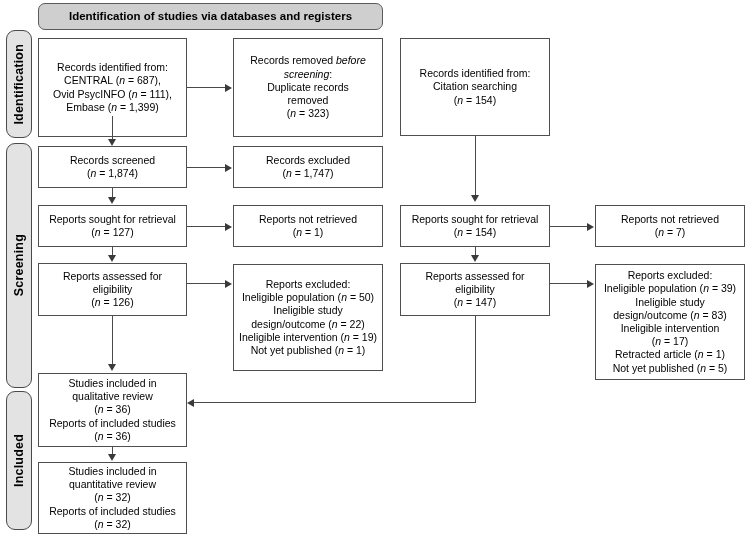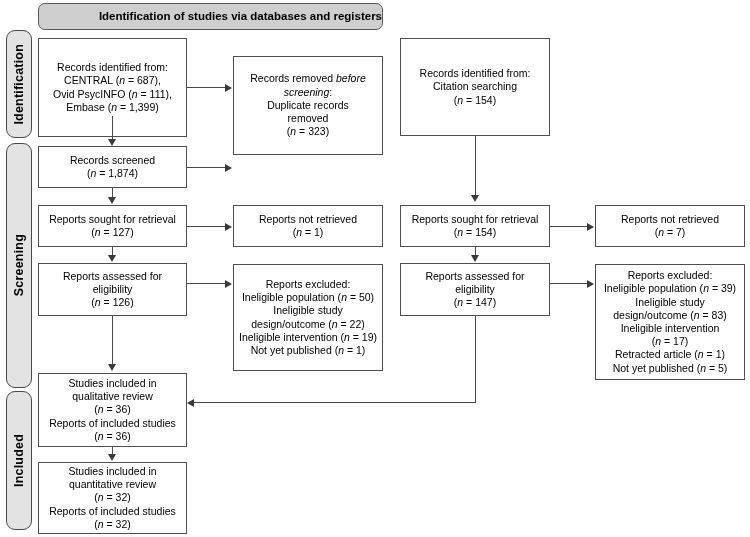--- a/index.html
+++ b/index.html
@@ -39,21 +39,21 @@
 
   
   .header-bar {
     position: absolute;
     box-sizing: border-box;
     background: #cfcfcf;
     border: 1.2px solid #5a5a5a;
     border-radius: 7px;
     display: flex;
     align-items: center;
-    justify-content: flex-end;
+    justify-content: center;
   }
   .header-bar span {
     font-size: 11.5px;
     font-weight: bold;
     color: #000;
     text-align: center;
     line-height: 1.2;
   }
 
   
@@ -124,33 +124,37 @@
     <span>Identification of studies via databases and registers</span>
   </div>
 
   <div class="box" style="left:38px; top:38px; width:149px; height:99px;">
     <div class="box-text">Records identified from:
 CENTRAL (<i>n</i> = 687),
 Ovid PsycINFO (<i>n</i> = 111),
 Embase (<i>n</i> = 1,399)</div>
   </div>
 
-  <div class="box" style="left:233px; top:56px; width:150px; height:99px;">
+  <div class="box" style="left:233px; top:38px; width:150px; height:99px;">
     <div class="box-text">Records removed <i>before</i>
 <i>screening</i>:
 Duplicate records
 removed
 (<i>n</i> = 323)</div>
   </div>
 
   <div class="box" style="left:38px; top:146px; width:149px; height:42px;">
     <div class="box-text">Records screened
 (<i>n</i> = 1,874)</div>
   </div>
 
+  <div class="box" style="left:233px; top:146px; width:150px; height:42px;">
+    <div class="box-text">Records excluded
+(<i>n</i> = 1,747)</div>
+  </div>
 
   <div class="box" style="left:38px; top:205px; width:149px; height:42px;">
     <div class="box-text">Reports sought for retrieval
 (<i>n</i> = 127)</div>
   </div>
 
   <div class="box" style="left:233px; top:205px; width:150px; height:42px;">
     <div class="box-text">Reports not retrieved
 (<i>n</i> = 1)</div>
   </div>

